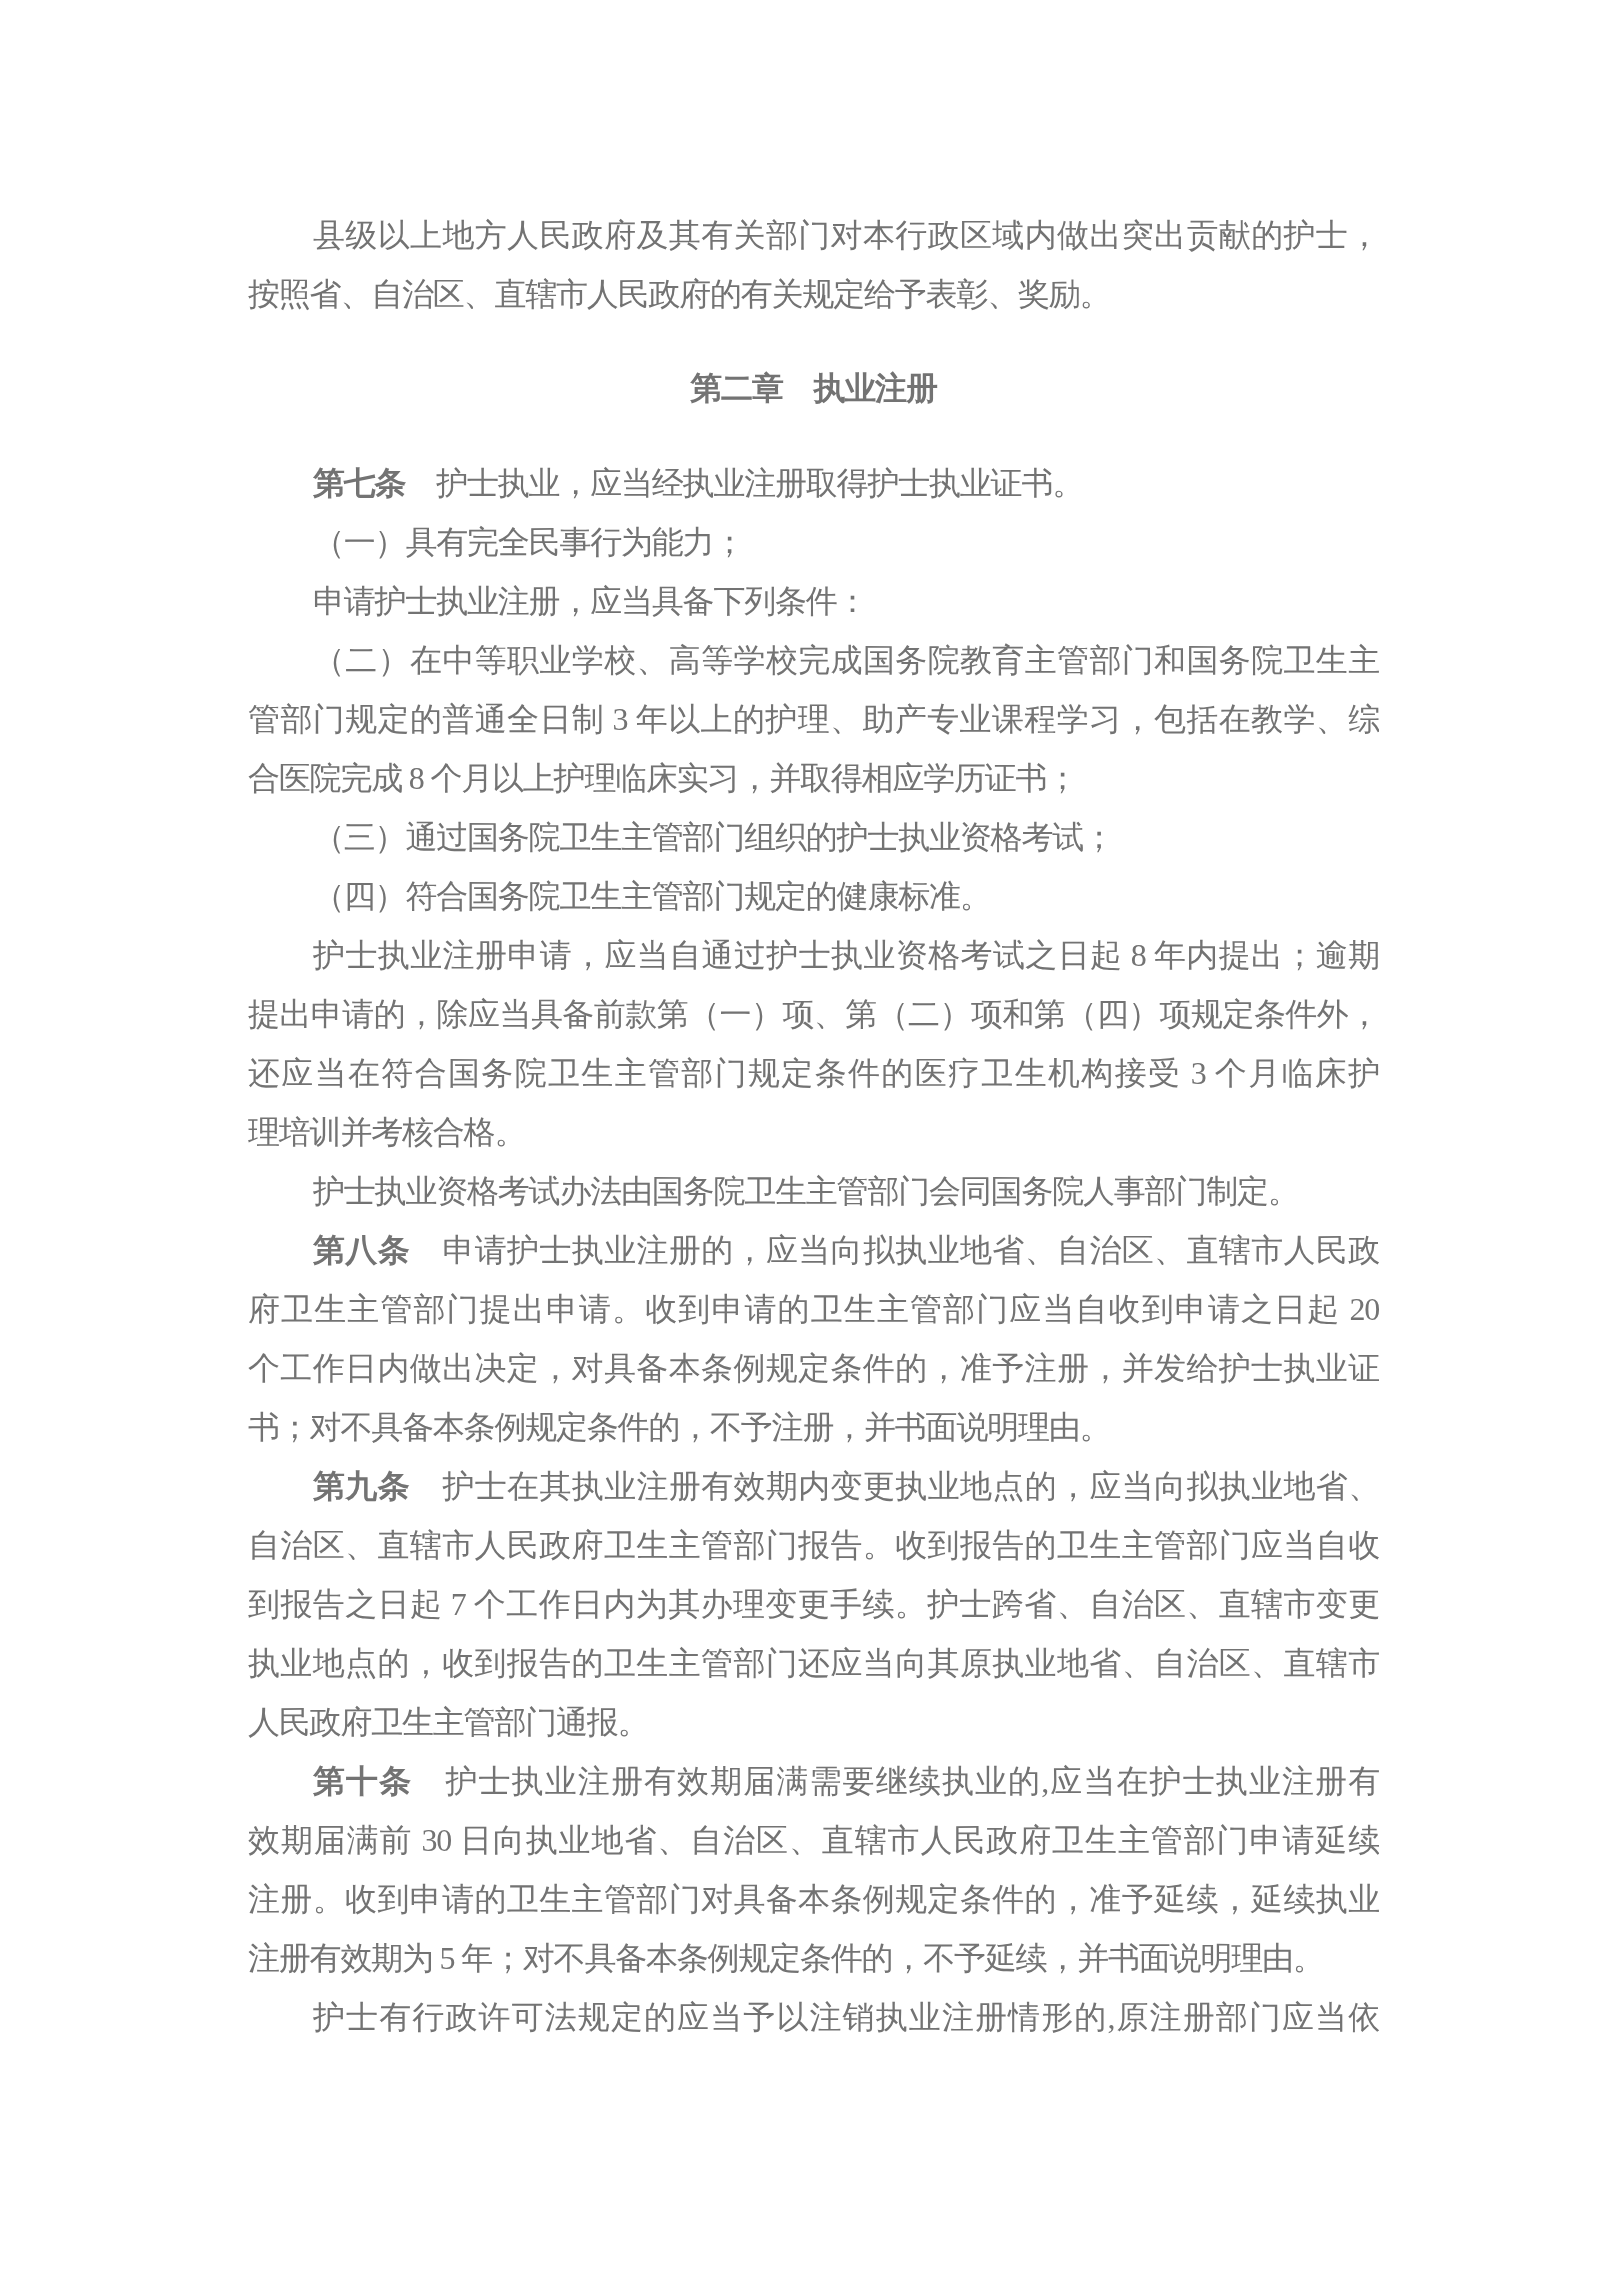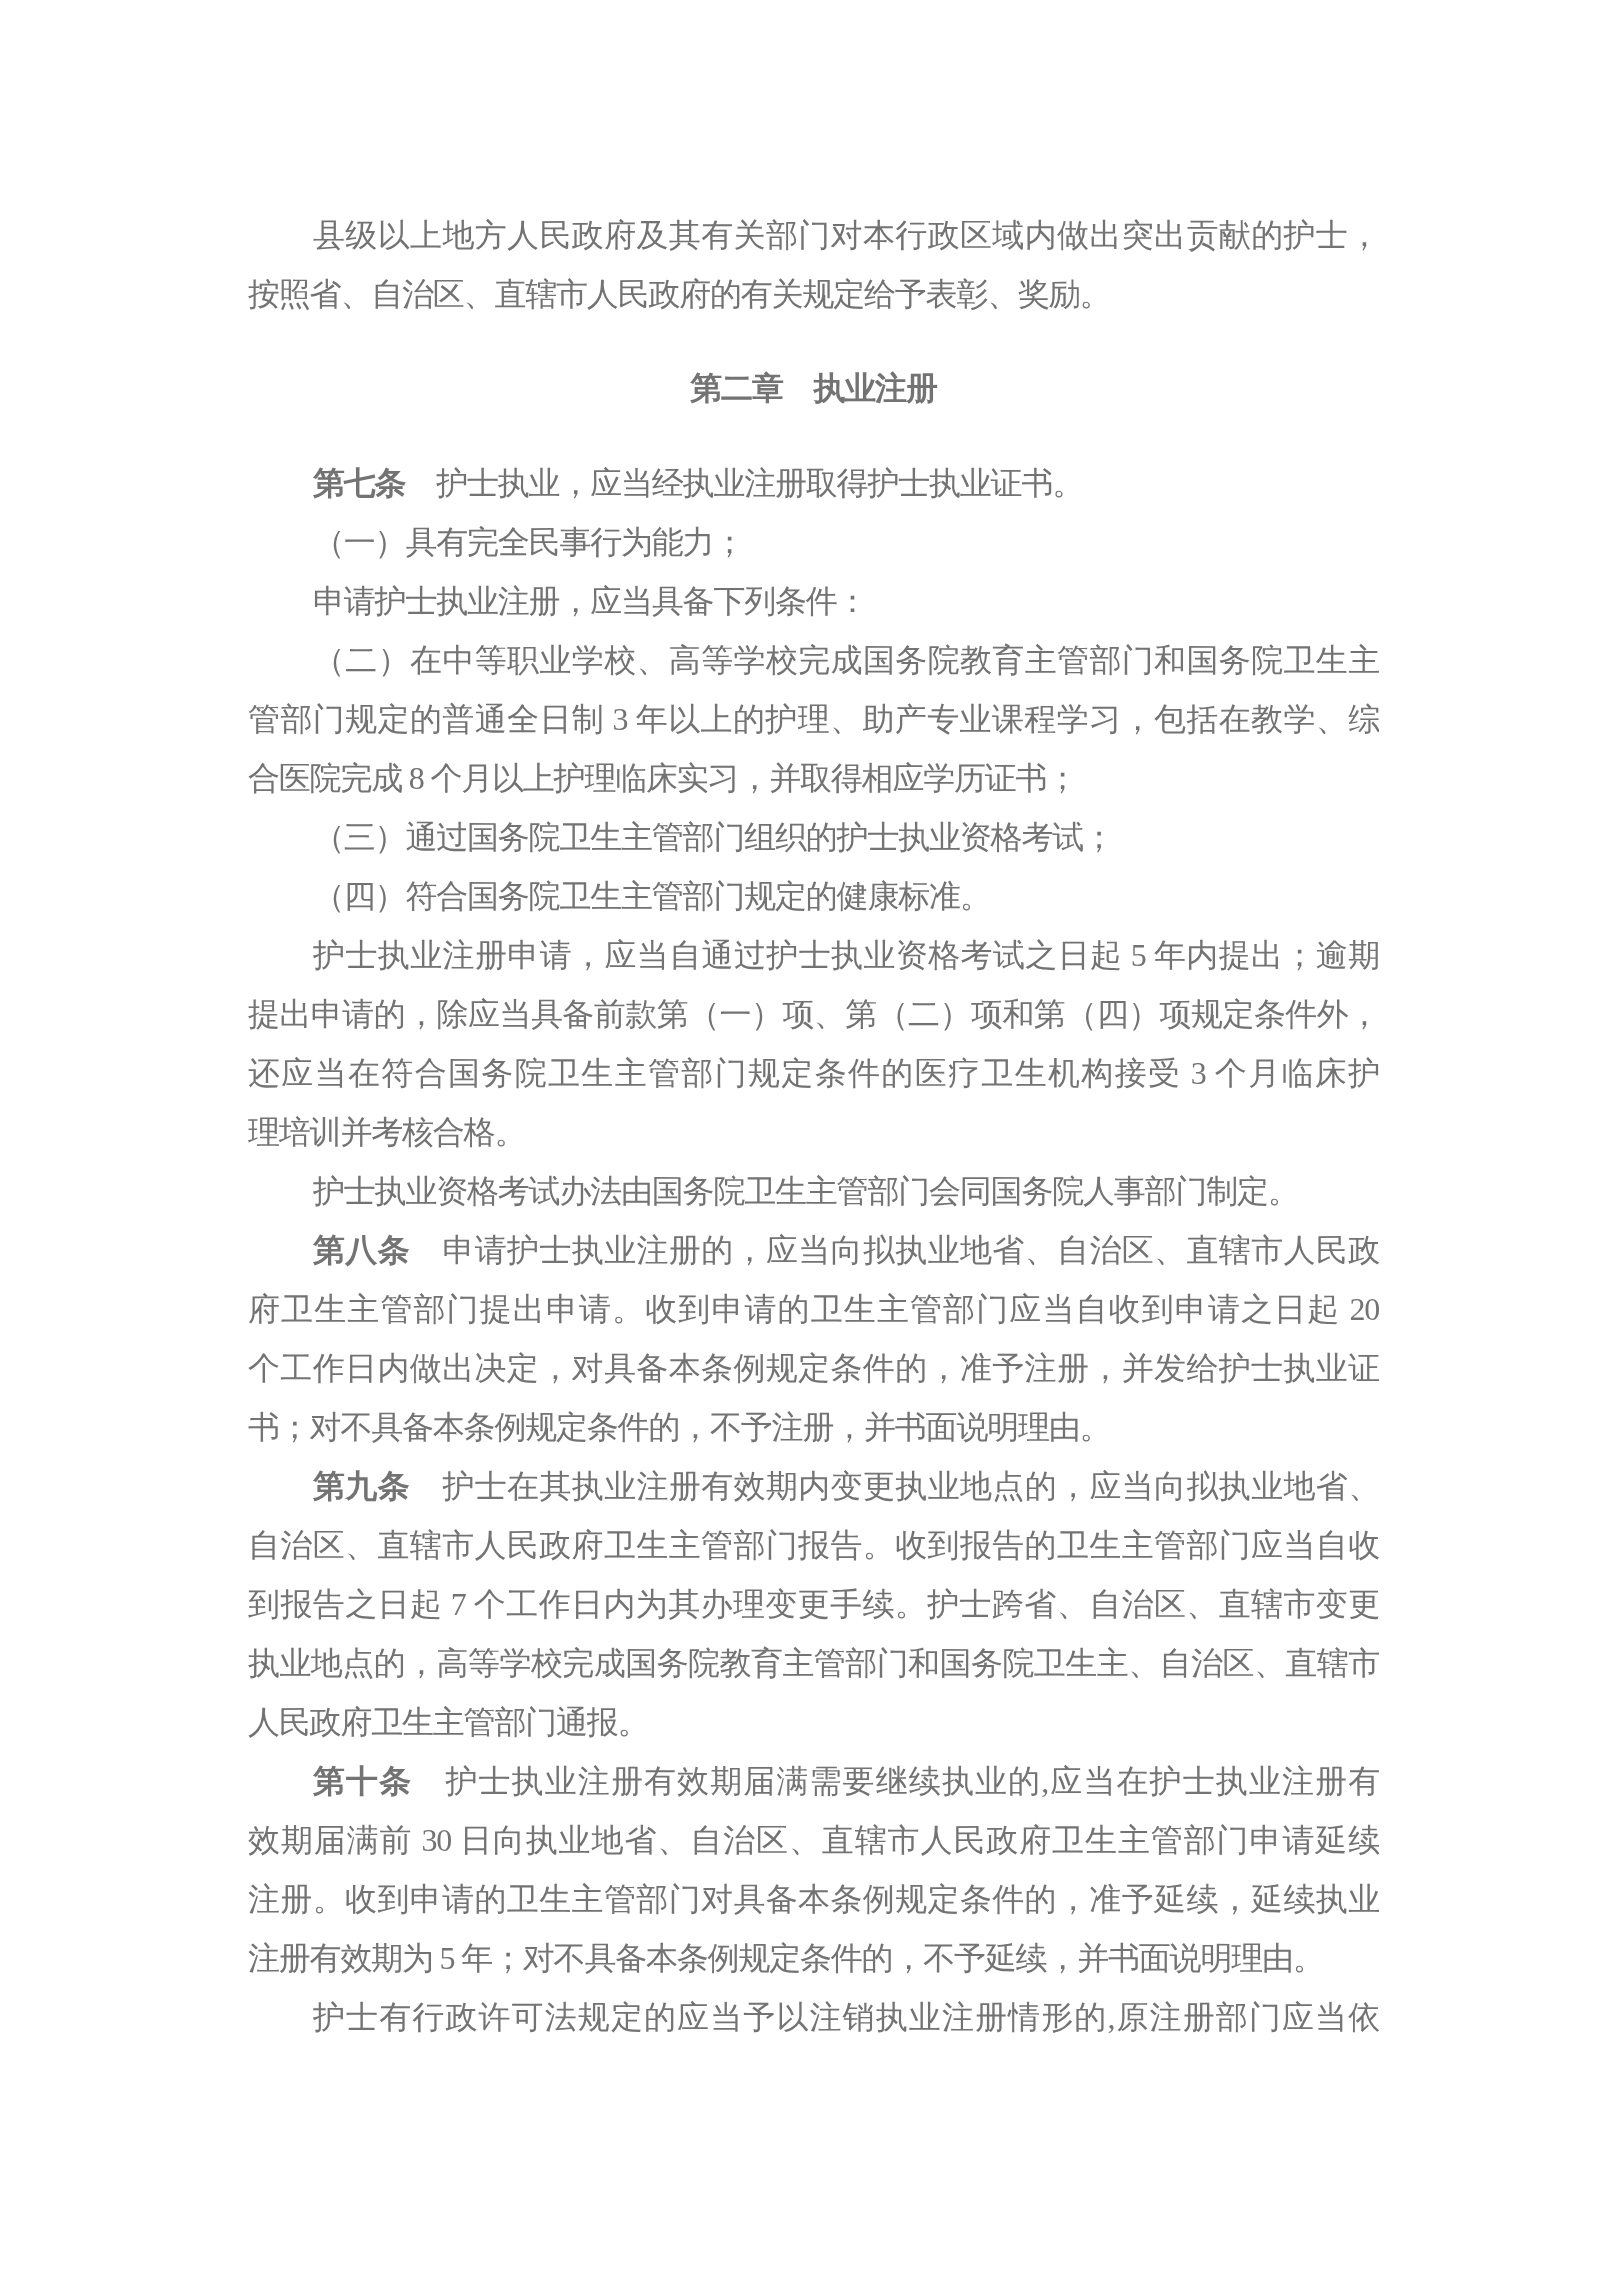--- a/index.html
+++ b/index.html
@@ -51,33 +51,33 @@
       <div class="line">按照省、自治区、直辖市人民政府的有关规定给予表彰、奖励。</div>
       <div class="heading">第二章　执业注册</div>
       <div class="line first"><b>第七条</b>　护士执业，应当经执业注册取得护士执业证书。</div>
       <div class="line first">（一）具有完全民事行为能力；</div>
       <div class="line first">申请护士执业注册，应当具备下列条件：</div>
       <div class="line first jl">（二）在中等职业学校、高等学校完成国务院教育主管部门和国务院卫生主</div>
       <div class="line jl">管部门规定的普通全日制 3 年以上的护理、助产专业课程学习，包括在教学、综</div>
       <div class="line">合医院完成 8 个月以上护理临床实习，并取得相应学历证书；</div>
       <div class="line first">（三）通过国务院卫生主管部门组织的护士执业资格考试；</div>
       <div class="line first">（四）符合国务院卫生主管部门规定的健康标准。</div>
-      <div class="line first jl">护士执业注册申请，应当自通过护士执业资格考试之日起 5 年内提出；逾期</div>
+      <div class="line first jl">护士执业注册申请，应当自通过护士执业资格考试之日起 8 年内提出；逾期</div>
       <div class="line jl">提出申请的，除应当具备前款第（一）项、第（二）项和第（四）项规定条件外，</div>
       <div class="line jl">还应当在符合国务院卫生主管部门规定条件的医疗卫生机构接受 3 个月临床护</div>
       <div class="line">理培训并考核合格。</div>
       <div class="line first">护士执业资格考试办法由国务院卫生主管部门会同国务院人事部门制定。</div>
       <div class="line first jl"><b>第八条</b>　申请护士执业注册的，应当向拟执业地省、自治区、直辖市人民政</div>
       <div class="line jl">府卫生主管部门提出申请。收到申请的卫生主管部门应当自收到申请之日起 20</div>
       <div class="line jl">个工作日内做出决定，对具备本条例规定条件的，准予注册，并发给护士执业证</div>
       <div class="line">书；对不具备本条例规定条件的，不予注册，并书面说明理由。</div>
       <div class="line first jl"><b>第九条</b>　护士在其执业注册有效期内变更执业地点的，应当向拟执业地省、</div>
       <div class="line jl">自治区、直辖市人民政府卫生主管部门报告。收到报告的卫生主管部门应当自收</div>
       <div class="line jl">到报告之日起 7 个工作日内为其办理变更手续。护士跨省、自治区、直辖市变更</div>
-      <div class="line jl">执业地点的，高等学校完成国务院教育主管部门和国务院卫生主、自治区、直辖市</div>
+      <div class="line jl">执业地点的，收到报告的卫生主管部门还应当向其原执业地省、自治区、直辖市</div>
       <div class="line">人民政府卫生主管部门通报。</div>
       <div class="line first jl"><b>第十条</b>　护士执业注册有效期届满需要继续执业的,应当在护士执业注册有</div>
       <div class="line jl">效期届满前 30 日向执业地省、自治区、直辖市人民政府卫生主管部门申请延续</div>
       <div class="line jl">注册。收到申请的卫生主管部门对具备本条例规定条件的，准予延续，延续执业</div>
       <div class="line">注册有效期为 5 年；对不具备本条例规定条件的，不予延续，并书面说明理由。</div>
       <div class="line first jl">护士有行政许可法规定的应当予以注销执业注册情形的,原注册部门应当依</div>
     </div>
 </div>
 
 

